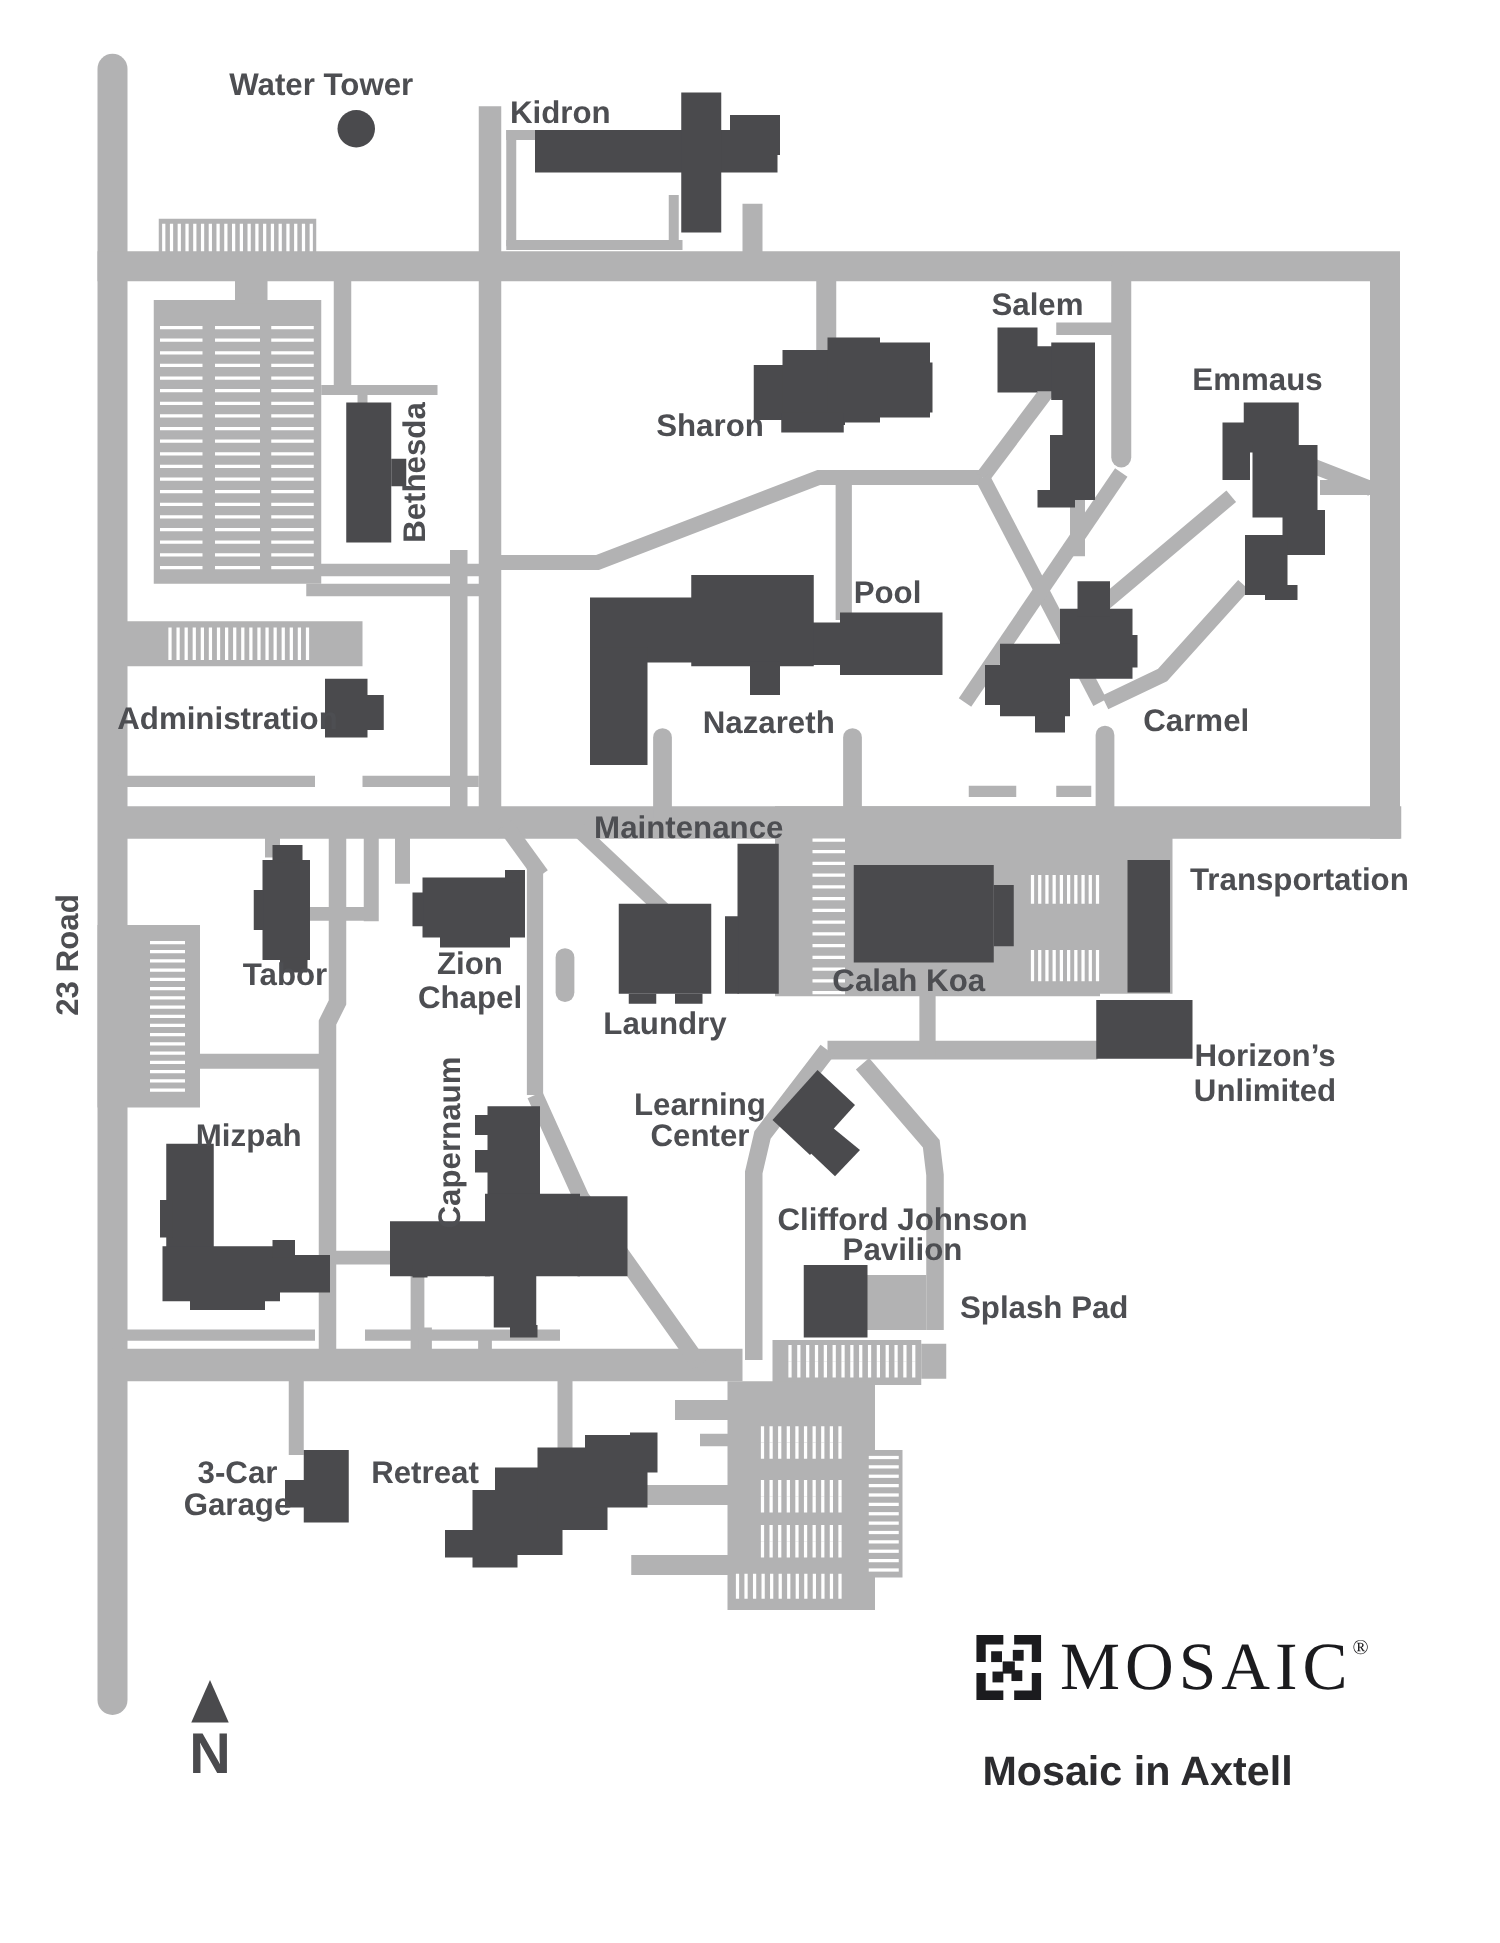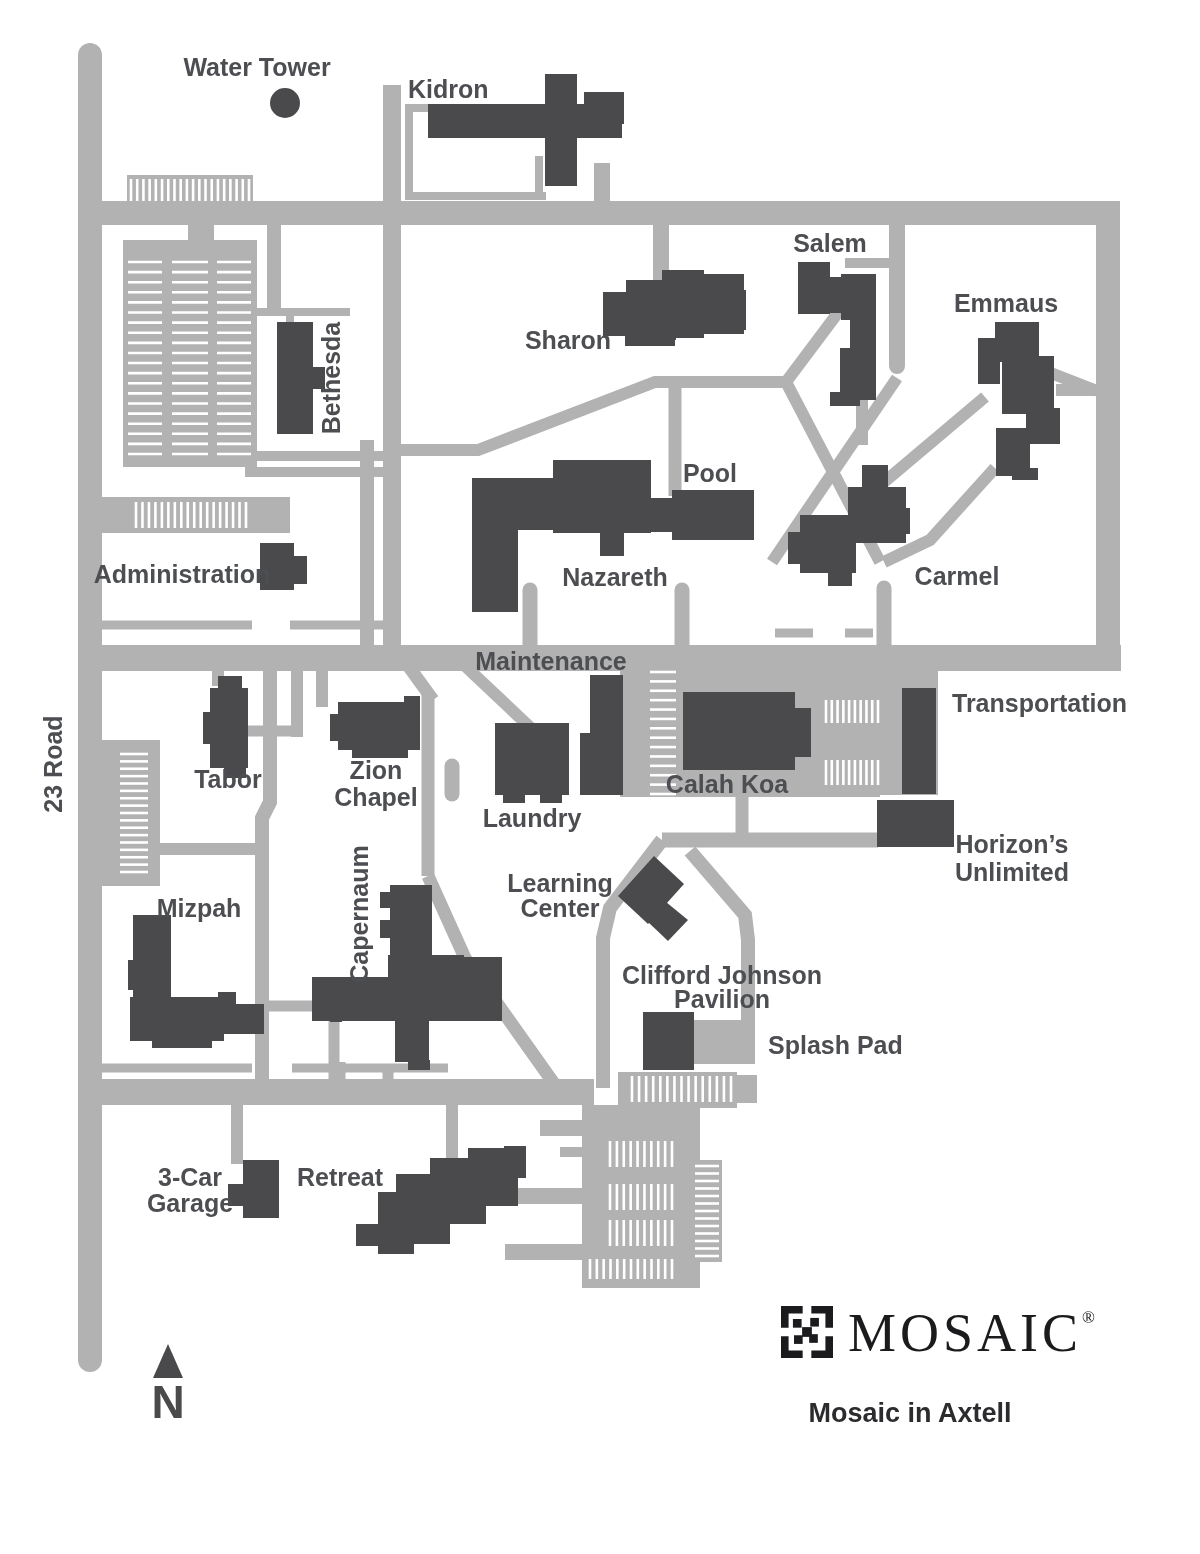--- a/index.html
+++ b/index.html
@@ -1,25 +1,25 @@
 <!DOCTYPE html>
 <html><head>
 <meta charset="utf-8">
 <style>
   html,body{margin:0;padding:0;background:#ffffff;}
   .stage{position:relative;width:1200px;height:1554px;background:#ffffff;overflow:hidden;
          font-family:"Liberation Sans", sans-serif;}
   .stage svg.map{position:absolute;left:0;top:0;}
-  .logo{position:absolute;left:781px;top:1306px;display:flex;align-items:flex-start;gap:15px;}
+  .logo{position:absolute;left:781px;top:1306px;display:flex;align-items:flex-end;gap:15px;}
   .logo-icon{width:52px;height:52px;flex:0 0 auto;}
   .wordmark{font-family:"Liberation Serif", serif;font-weight:400;font-size:54px;
             letter-spacing:4px;color:#1b1b1e;line-height:1;white-space:nowrap;}
   .wordmark sup{font-size:17px;letter-spacing:0;vertical-align:28px;}
   .tagline{position:absolute;left:760px;top:1398px;width:300px;text-align:center;
-           font-weight:700;font-size:27px;color:#2c2c2f;}
+           font-weight:700;font-size:33px;color:#2c2c2f;}
 </style>
 </head>
 <body>
 
 <div class="stage">
   <svg class="map" width="1200" height="1554" viewBox="0 0 1200 1554">
       <path d="M90,55 L90,1360" fill="none" stroke="#b2b2b3" stroke-width="24" stroke-linecap="round" stroke-linejoin="miter"></path>
       <path d="M78,213 L1108,213 L1108,671" fill="none" stroke="#b2b2b3" stroke-width="24" stroke-linecap="butt" stroke-linejoin="miter"></path>
       <path d="M90,658 L1121,658" fill="none" stroke="#b2b2b3" stroke-width="26" stroke-linecap="butt" stroke-linejoin="miter"></path>
       <path d="M392,85 L392,658" fill="none" stroke="#b2b2b3" stroke-width="18" stroke-linecap="butt" stroke-linejoin="miter"></path>

